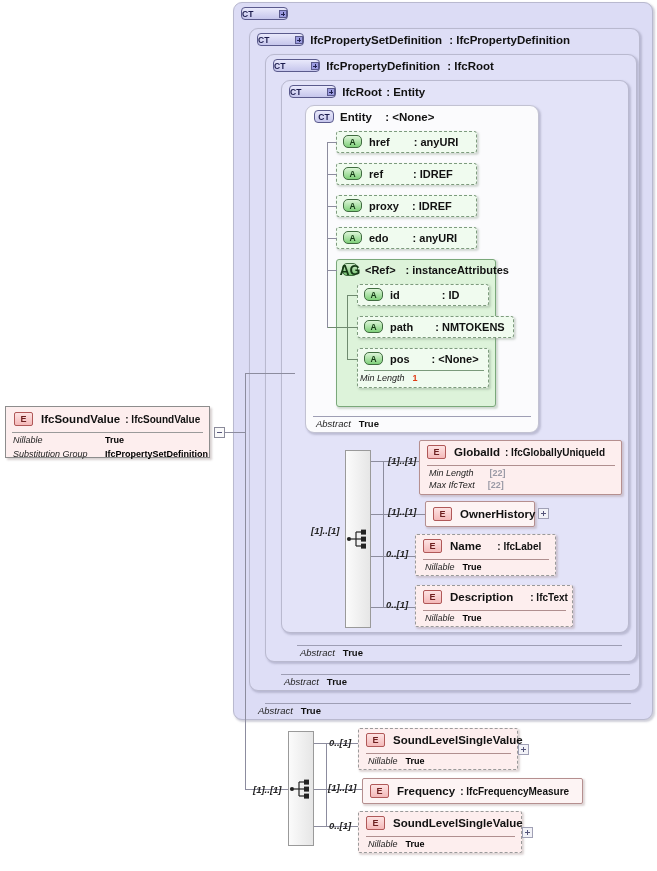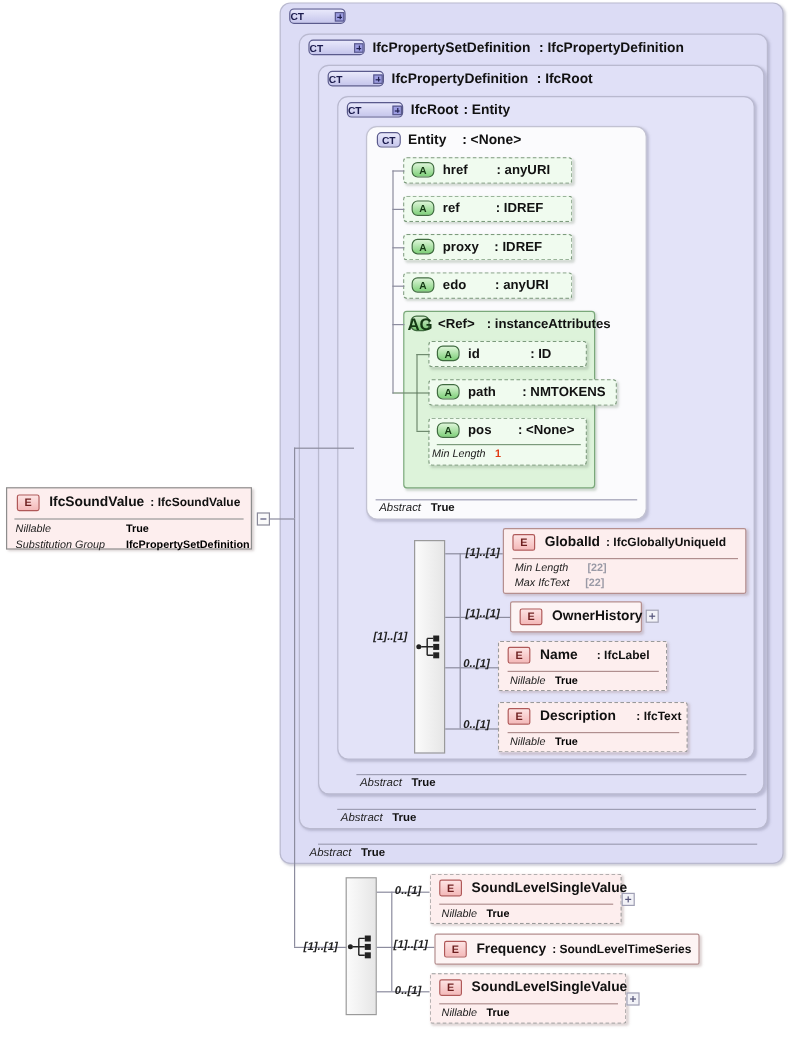--- a/index.html
+++ b/index.html
@@ -492,21 +492,21 @@
       <span class="f-lbl">Nillable</span><span class="f-val">True</span>
     </div>
   </div>
   <div class="togglebox plus" style="left:518px; top:744px;"></div>
   <div class="occ" style="left:329px; top:737px;">0..[1]</div>
 
   <div class="elembox white" style="left:362px; top:778px; width:221px; height:26px;">
     <div class="e-head" style="top:5px;">
       <span class="e-badge">E</span>
       <span class="e-name">Frequency</span>
-      <span class="e-type" style="margin-left:5px;">: SoundLevelTimeSeries</span>
+      <span class="e-type" style="margin-left:5px;">: IfcFrequencyMeasure</span>
     </div>
   </div>
   <div class="occ" style="left:328px; top:782px;">[1]..[1]</div>
 
   <div class="elembox opt" style="left:358px; top:811px; width:164px; height:42px;">
     <div class="e-head">
       <span class="e-badge">E</span>
       <span class="e-name">SoundLevelSingleValue</span>
     </div>
     <div class="e-rule" style="left:7px; top:24px; width:149px;"></div>

